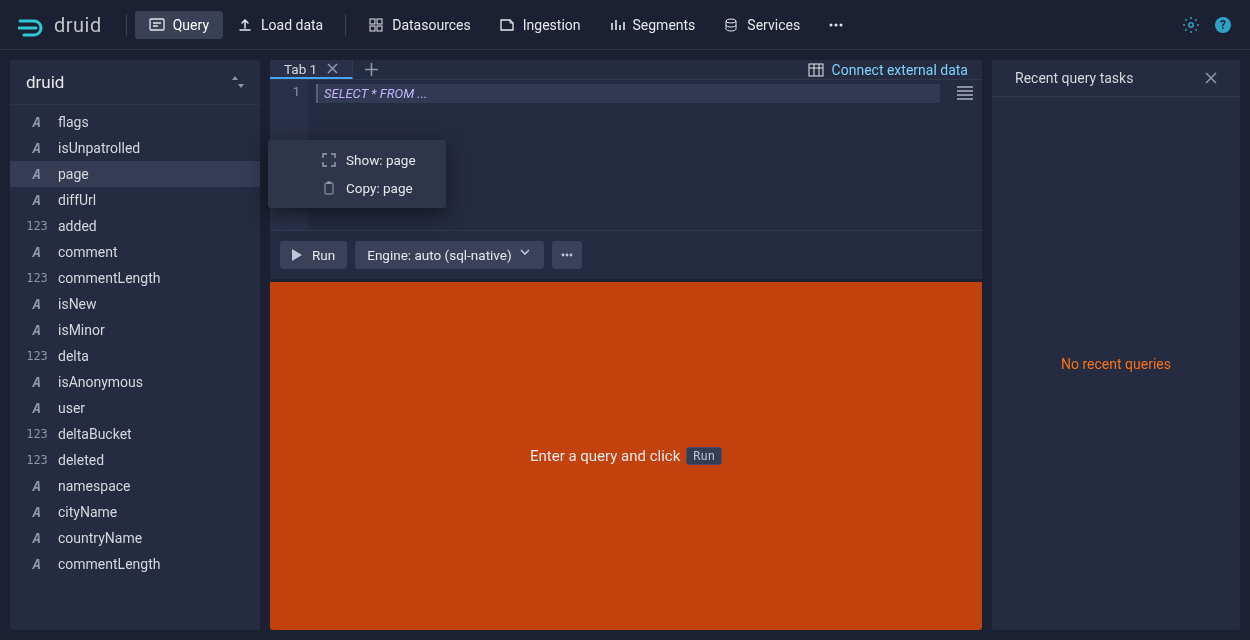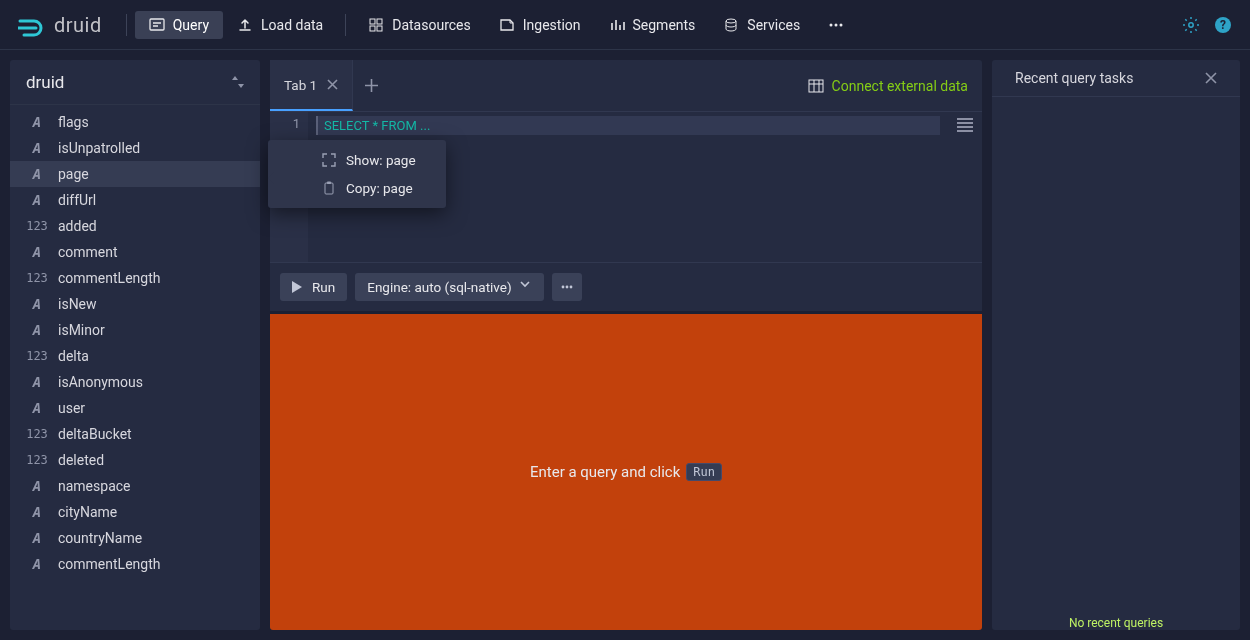--- a/index.html
+++ b/index.html
@@ -29,48 +29,48 @@
 .type-badge.str { font-size:14px; font-style:italic; font-weight:600; }
 
 
 .ctxmenu { position:absolute; left:268px; top:140px; background:#2f354b; border-radius:3px; box-shadow:0 6px 20px rgba(0,0,0,.5); padding:6px 0; z-index:50; min-width:178px; }
 .ctxmenu::before { content:""; position:absolute; left:-6px; top:32px; border:6px solid transparent; border-right-color:#2f354b; }
 .ctx-item { display:flex; align-items:center; gap:10px; padding:6px 14px; font-size:13.5px; color:#e8e8ec; cursor:pointer;margin-left:40px; }
 .ctx-item .ic { width:14px; height:14px; color:#9aa0b4; }
 
 
 .center { flex:1; display:flex; flex-direction:column; gap:0; background:transparent; }
-.tabs { height:52px; display:flex; align-items:stretch; background:#252b41; border-radius:3px 3px 0 0; border-bottom:1px solid #313850; }
+.tabs { height:20px; display:flex; align-items:stretch; background:#252b41; border-radius:3px 3px 0 0; border-bottom:1px solid #313850; }
 .tab { display:flex; align-items:center; gap:10px; padding:0 14px; border-right:1px solid #313850; font-size:13.5px; color:#d7d7de; cursor:pointer; }
 .tab.active { background:#2a3047; border-bottom:2px solid #48a0ff; }
 .tab .close, .tab-add { color:#8f94a8; cursor:pointer; display:flex; align-items:center; }
 .tab-add { padding:0 12px; }
 .tabs-spacer { flex:1; }
-.connect-ext { display:flex; align-items:center; gap:8px; padding:0 14px; font-size:14px; color:#84cc16; cursor:pointer; }
+.connect-ext { display:flex; align-items:center; gap:8px; padding:0 14px; font-size:14px; color:#7dd3fc; cursor:pointer; }
 
 .editor-wrap { display:flex; background:#252b41; }
 .editor { flex:1; display:flex; }
 .gutter { width:38px; background:#2a3047; text-align:right; padding:4px 8px 0 0; color:#8f94a8; font-family:monospace; font-size:13px; height:150px; }
 .code { flex:1; padding:4px 8px 0; font-family:monospace; font-size:13px; }
 .code-line { background:#323953; border-left:2px solid #5a6079; padding:1px 6px; height:19px; display:flex; align-items:center; }
-.placeholder { color:#14b8a6; }
+.placeholder { color:#c4b5fd; font-style:italic; }
 .editor-menu { width:34px; display:flex; align-items:flex-start; justify-content:center; padding-top:6px; color:#aeb3c5; cursor:pointer; }
 
 .runbar { display:flex; gap:8px; padding:10px; background:#252b41; border-top:1px solid #313850; }
 .btn { display:flex; align-items:center; gap:8px; background:#3a4158; padding:6px 12px; border-radius:3px; font-size:13.5px; color:#e8e8ec; cursor:pointer; }
 .btn .ic { width:12px; height:12px; }
 .btn.icon-only { padding:6px 8px; }
 
 .resultpane { flex:1; background:#c2410c; border-top:3px solid #1c2033; border-radius:0 0 3px 3px; display:flex; align-items:center; justify-content:center; gap:6px; font-size:15px; color:#e8e8ec; }
 .run-chip { background:#353c53; border:1px solid #44496a; border-radius:3px; padding:1px 6px; font-family:monospace; font-size:12px; color:#c1c6d6; }
 
 
 .rightp { width:248px; display:flex; flex-direction:column; }
 .rp-head { padding:10px 23px; font-size:14px; display:flex; align-items:center; justify-content:space-between; border-bottom:1px solid #313850; color:#d7d7de; }
-.rp-body { flex:1; display:flex; align-items:flex-end; justify-content:center; font-size:12px; color:#bef264; }
+.rp-body { flex:1; display:flex; align-items:center; justify-content:center; font-size:14px; color:#f97316; }
 
 svg { display:block; }
 </style>
 </head>
 <body>
 
 <div class="topnav">
   <div class="logo">
     <span class="logo-mark">
       <svg width="28" height="24" viewBox="0 0 28 24">

